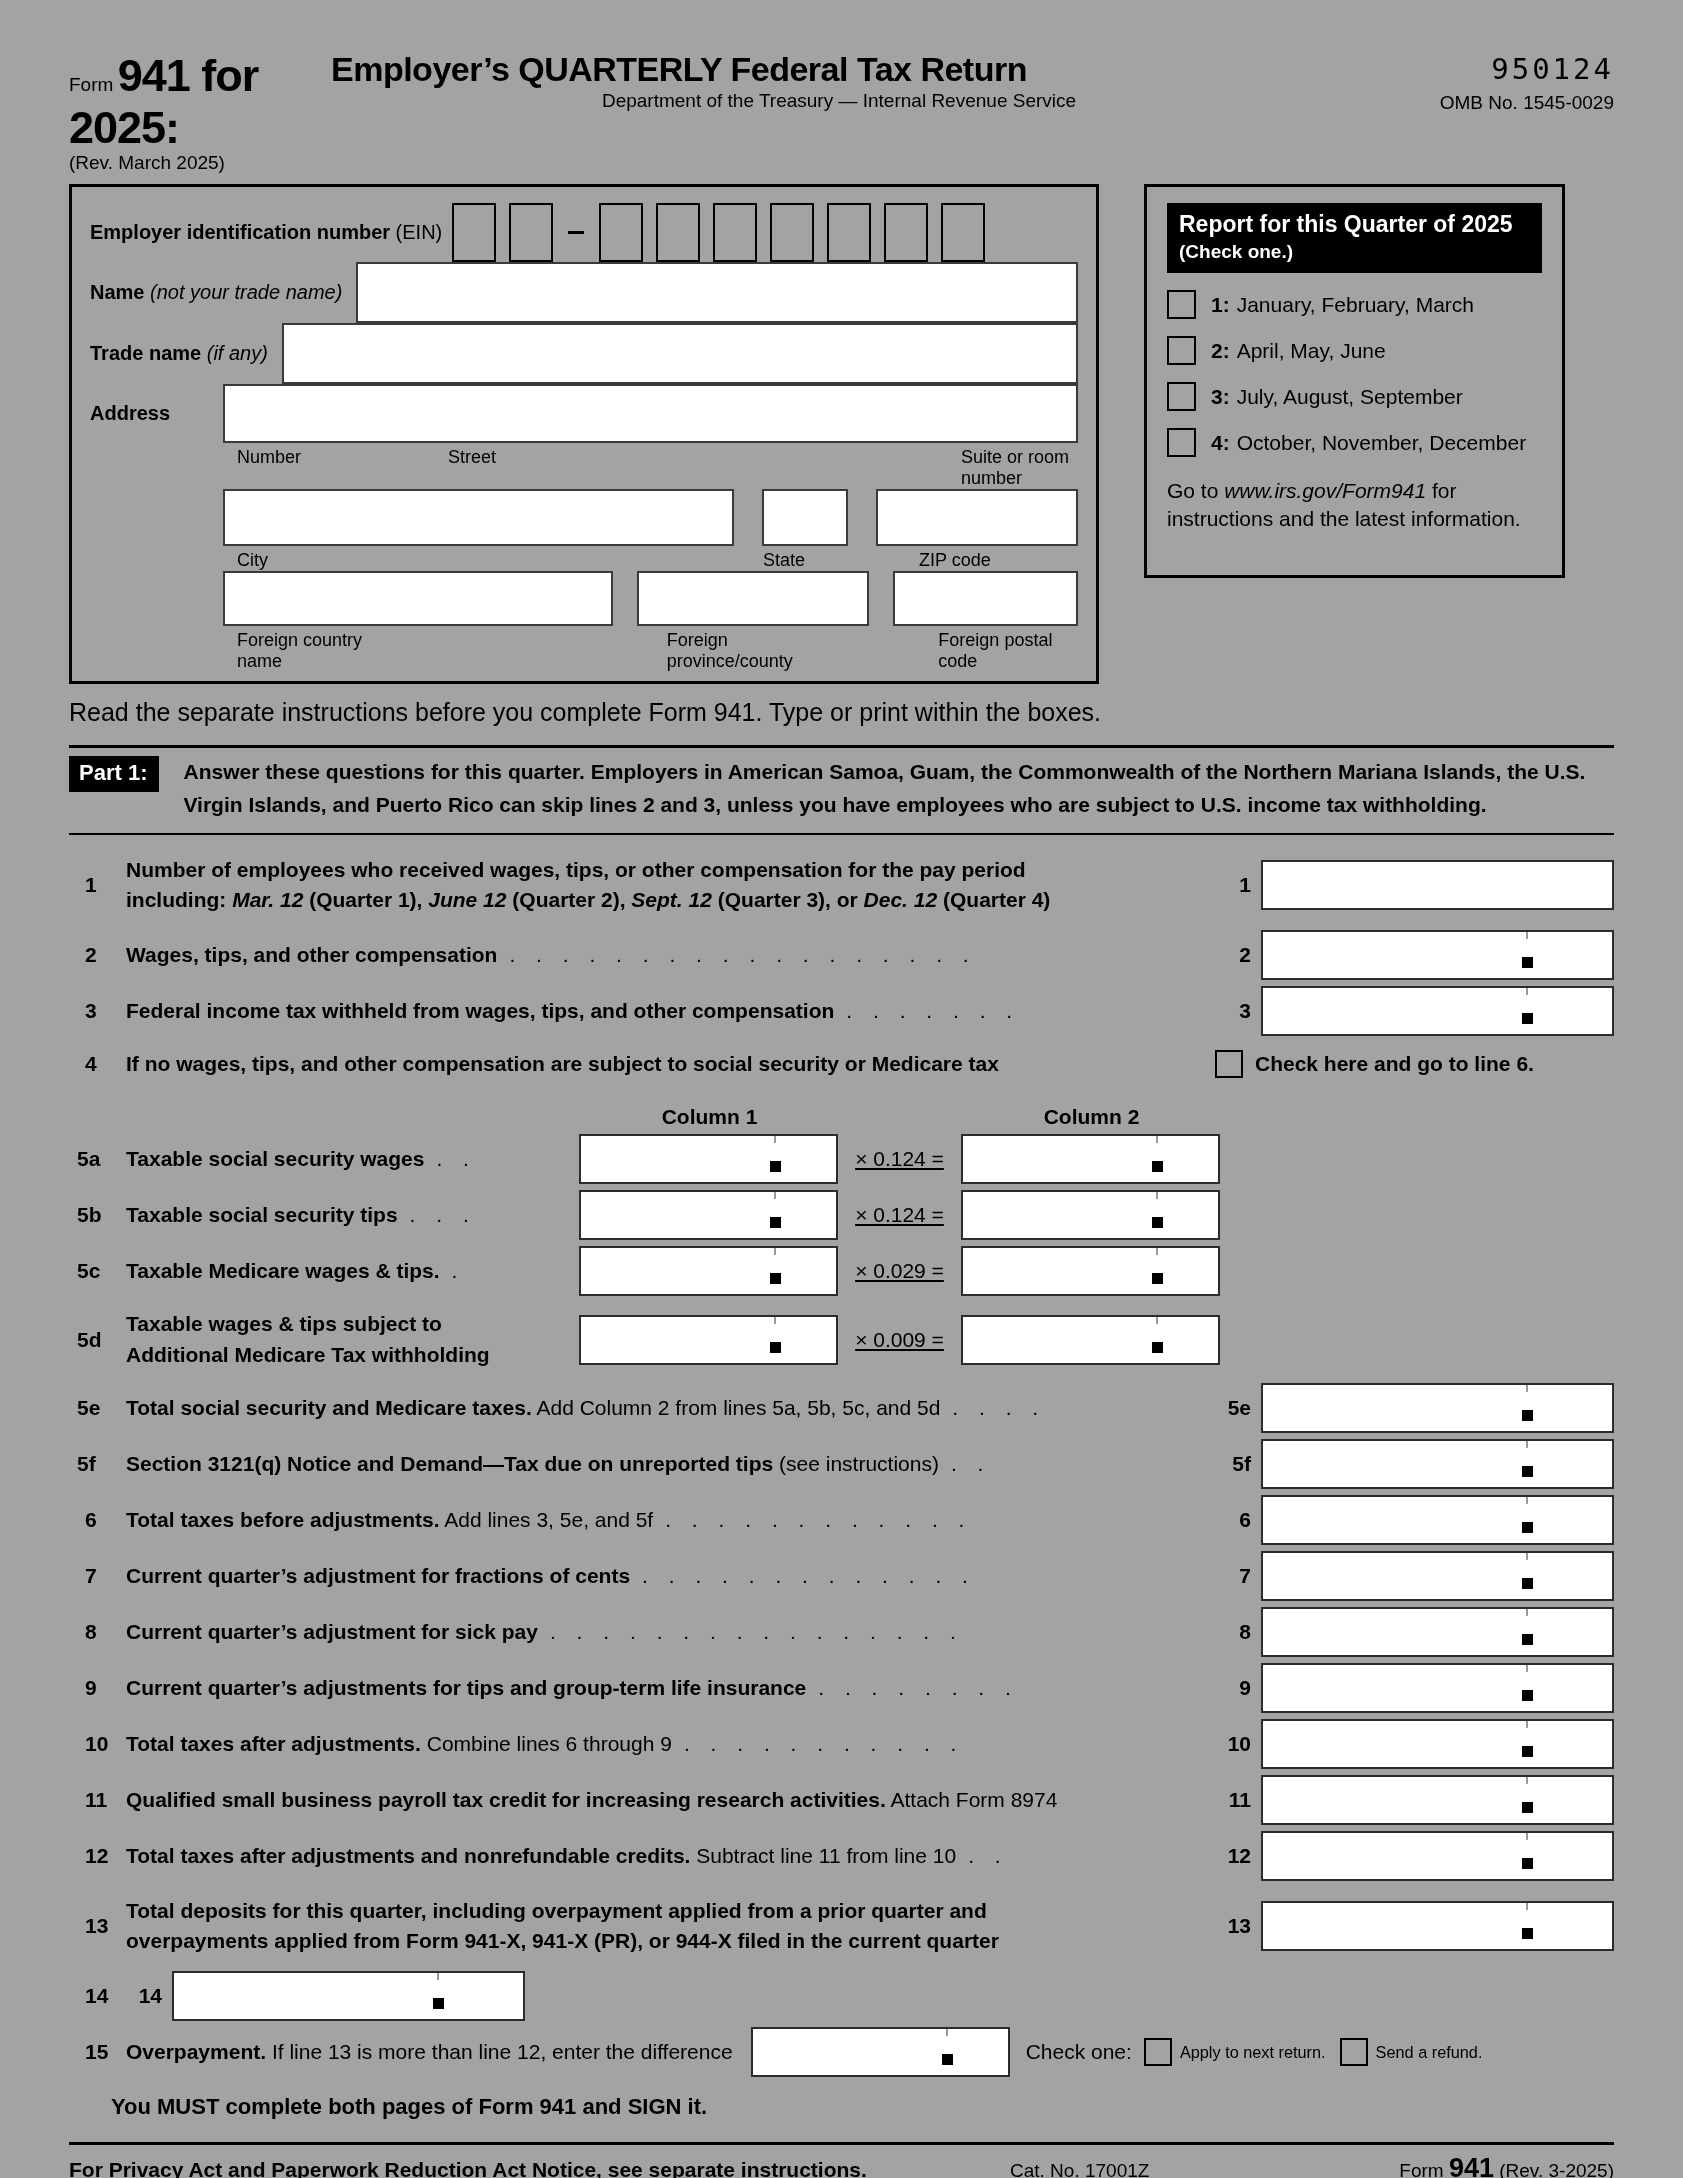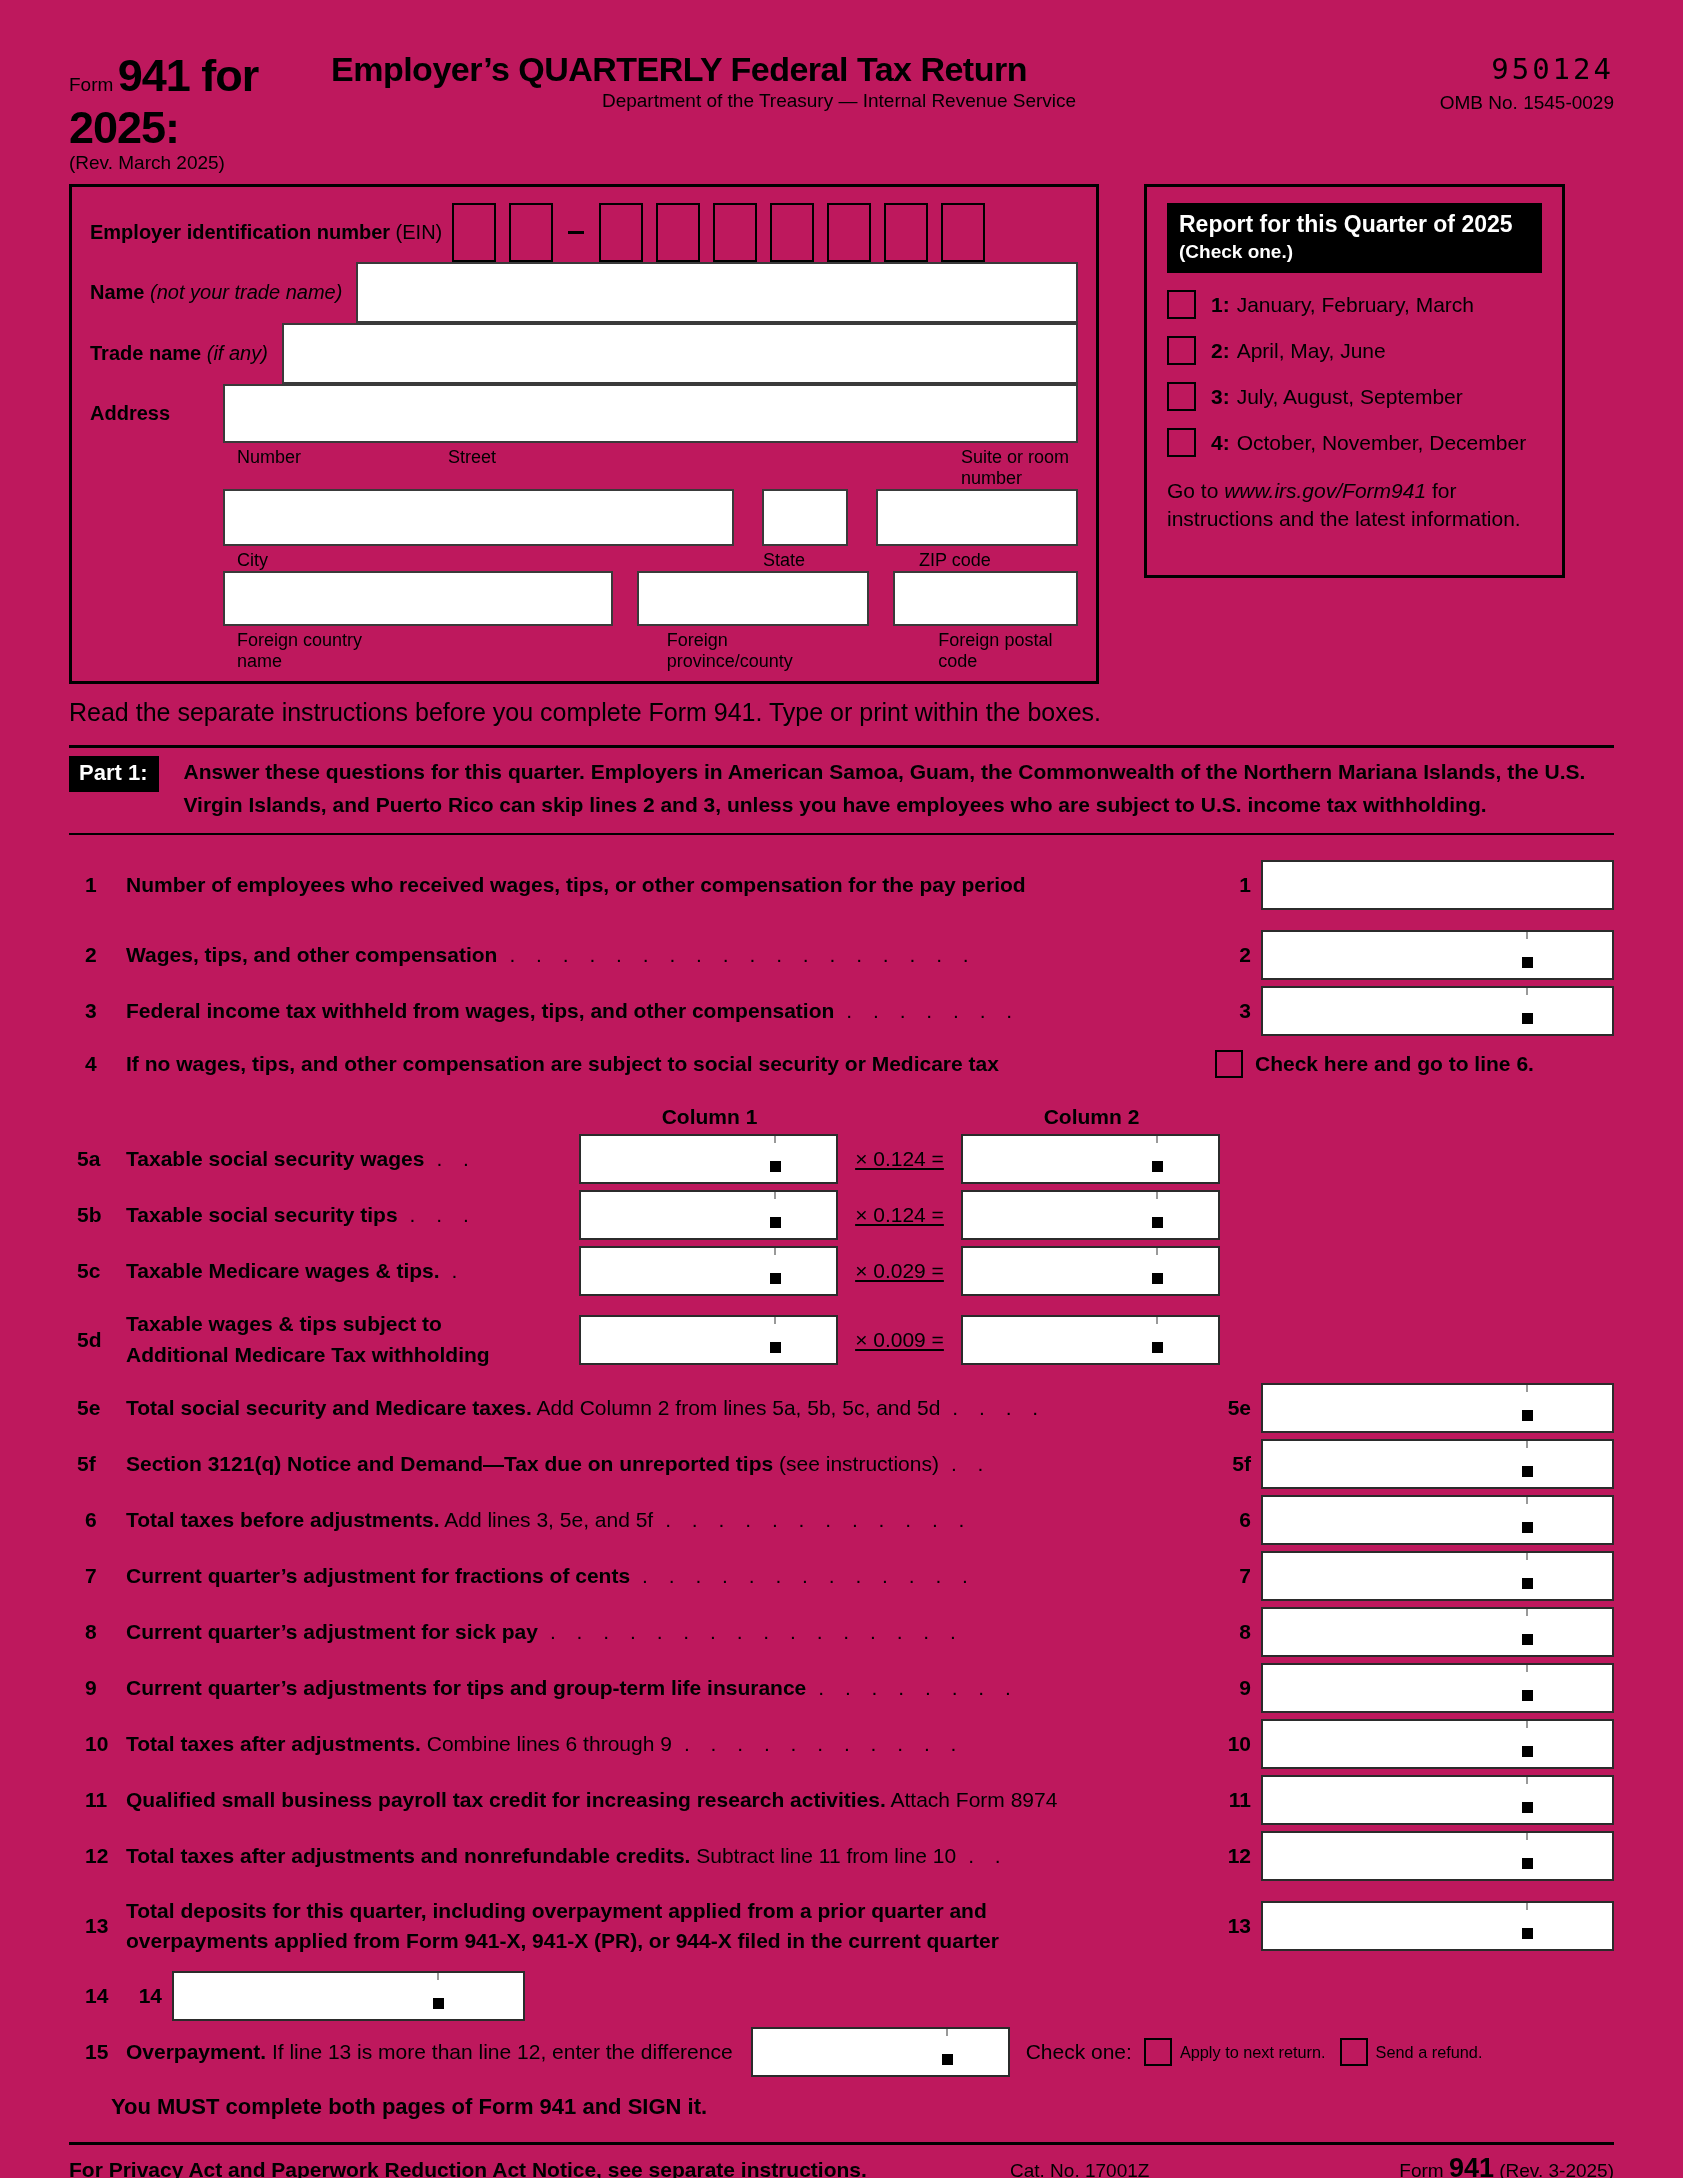--- a/index.html
+++ b/index.html
@@ -1,17 +1,17 @@
 <!DOCTYPE html>
 <html><head>
 <meta charset="utf-8">
 <style>
   html,body{margin:0;padding:0;background:#fff;}
   .page{width:1683px;height:2178px;box-sizing:border-box;padding:50px 69px 15px 69px;
-        font-family:"Liberation Sans",sans-serif;color:#000;background:#be185d;position:relative;}
+        font-family:"Liberation Sans",sans-serif;color:#000;background:#a3a3a3;position:relative;}
   .b{font-weight:bold;} .i{font-style:italic;}
   .s-b{font-weight:bold;} .s-i{font-style:italic;} .s-bi{font-weight:bold;font-style:italic;} .s-n{}
 
   
   .hdr{display:flex;align-items:flex-start;}
   .hdr-left{width:262px;flex:none;}
   .hdr-form-label{font-size:19px;}
   .hdr-form-num{font-size:45px;font-weight:bold;letter-spacing:-1px;}
   .hdr-rev{font-size:19px;margin-top:-2px;}
   .hdr-center{flex:1;}
@@ -224,20 +224,21 @@
     <span class="part1-label">Part 1:</span>
     <div class="part1-heading">Answer these questions for this quarter. Employers in American Samoa, Guam, the Commonwealth of the Northern Mariana Islands, the U.S. Virgin Islands, and Puerto Rico can skip lines 2 and 3, unless you have employees who are subject to U.S. income tax withholding.</div>
   </div>
 
   <div class="lines">
 
     <div class="qline tall" style="margin-top:8px;">
       <span class="lnum">1</span>
       <span class="ltext">
         <div><span class="s-b">Number of employees who received wages, tips, or other compensation for the pay period</span></div>
+        <div><span class="s-b">including: </span><span class="s-bi">Mar. 12</span><span class="s-b"> (Quarter 1), </span><span class="s-bi">June 12</span><span class="s-b"> (Quarter 2), </span><span class="s-bi">Sept. 12</span><span class="s-b"> (Quarter 3), or </span><span class="s-bi">Dec. 12</span><span class="s-b"> (Quarter 4)</span></div>
       </span>
       <span class="rnum">1</span>
       <span class="amt nosq"></span>
     </div>
 
     <div class="qline">
       <span class="lnum">2</span>
       <span class="ltext"><span><span class="s-b">Wages, tips, and other compensation</span></span><span class="dots">. . . . . . . . . . . . . . . . . .</span></span>
       <span class="rnum">2</span>
       <span class="amt"></span>

